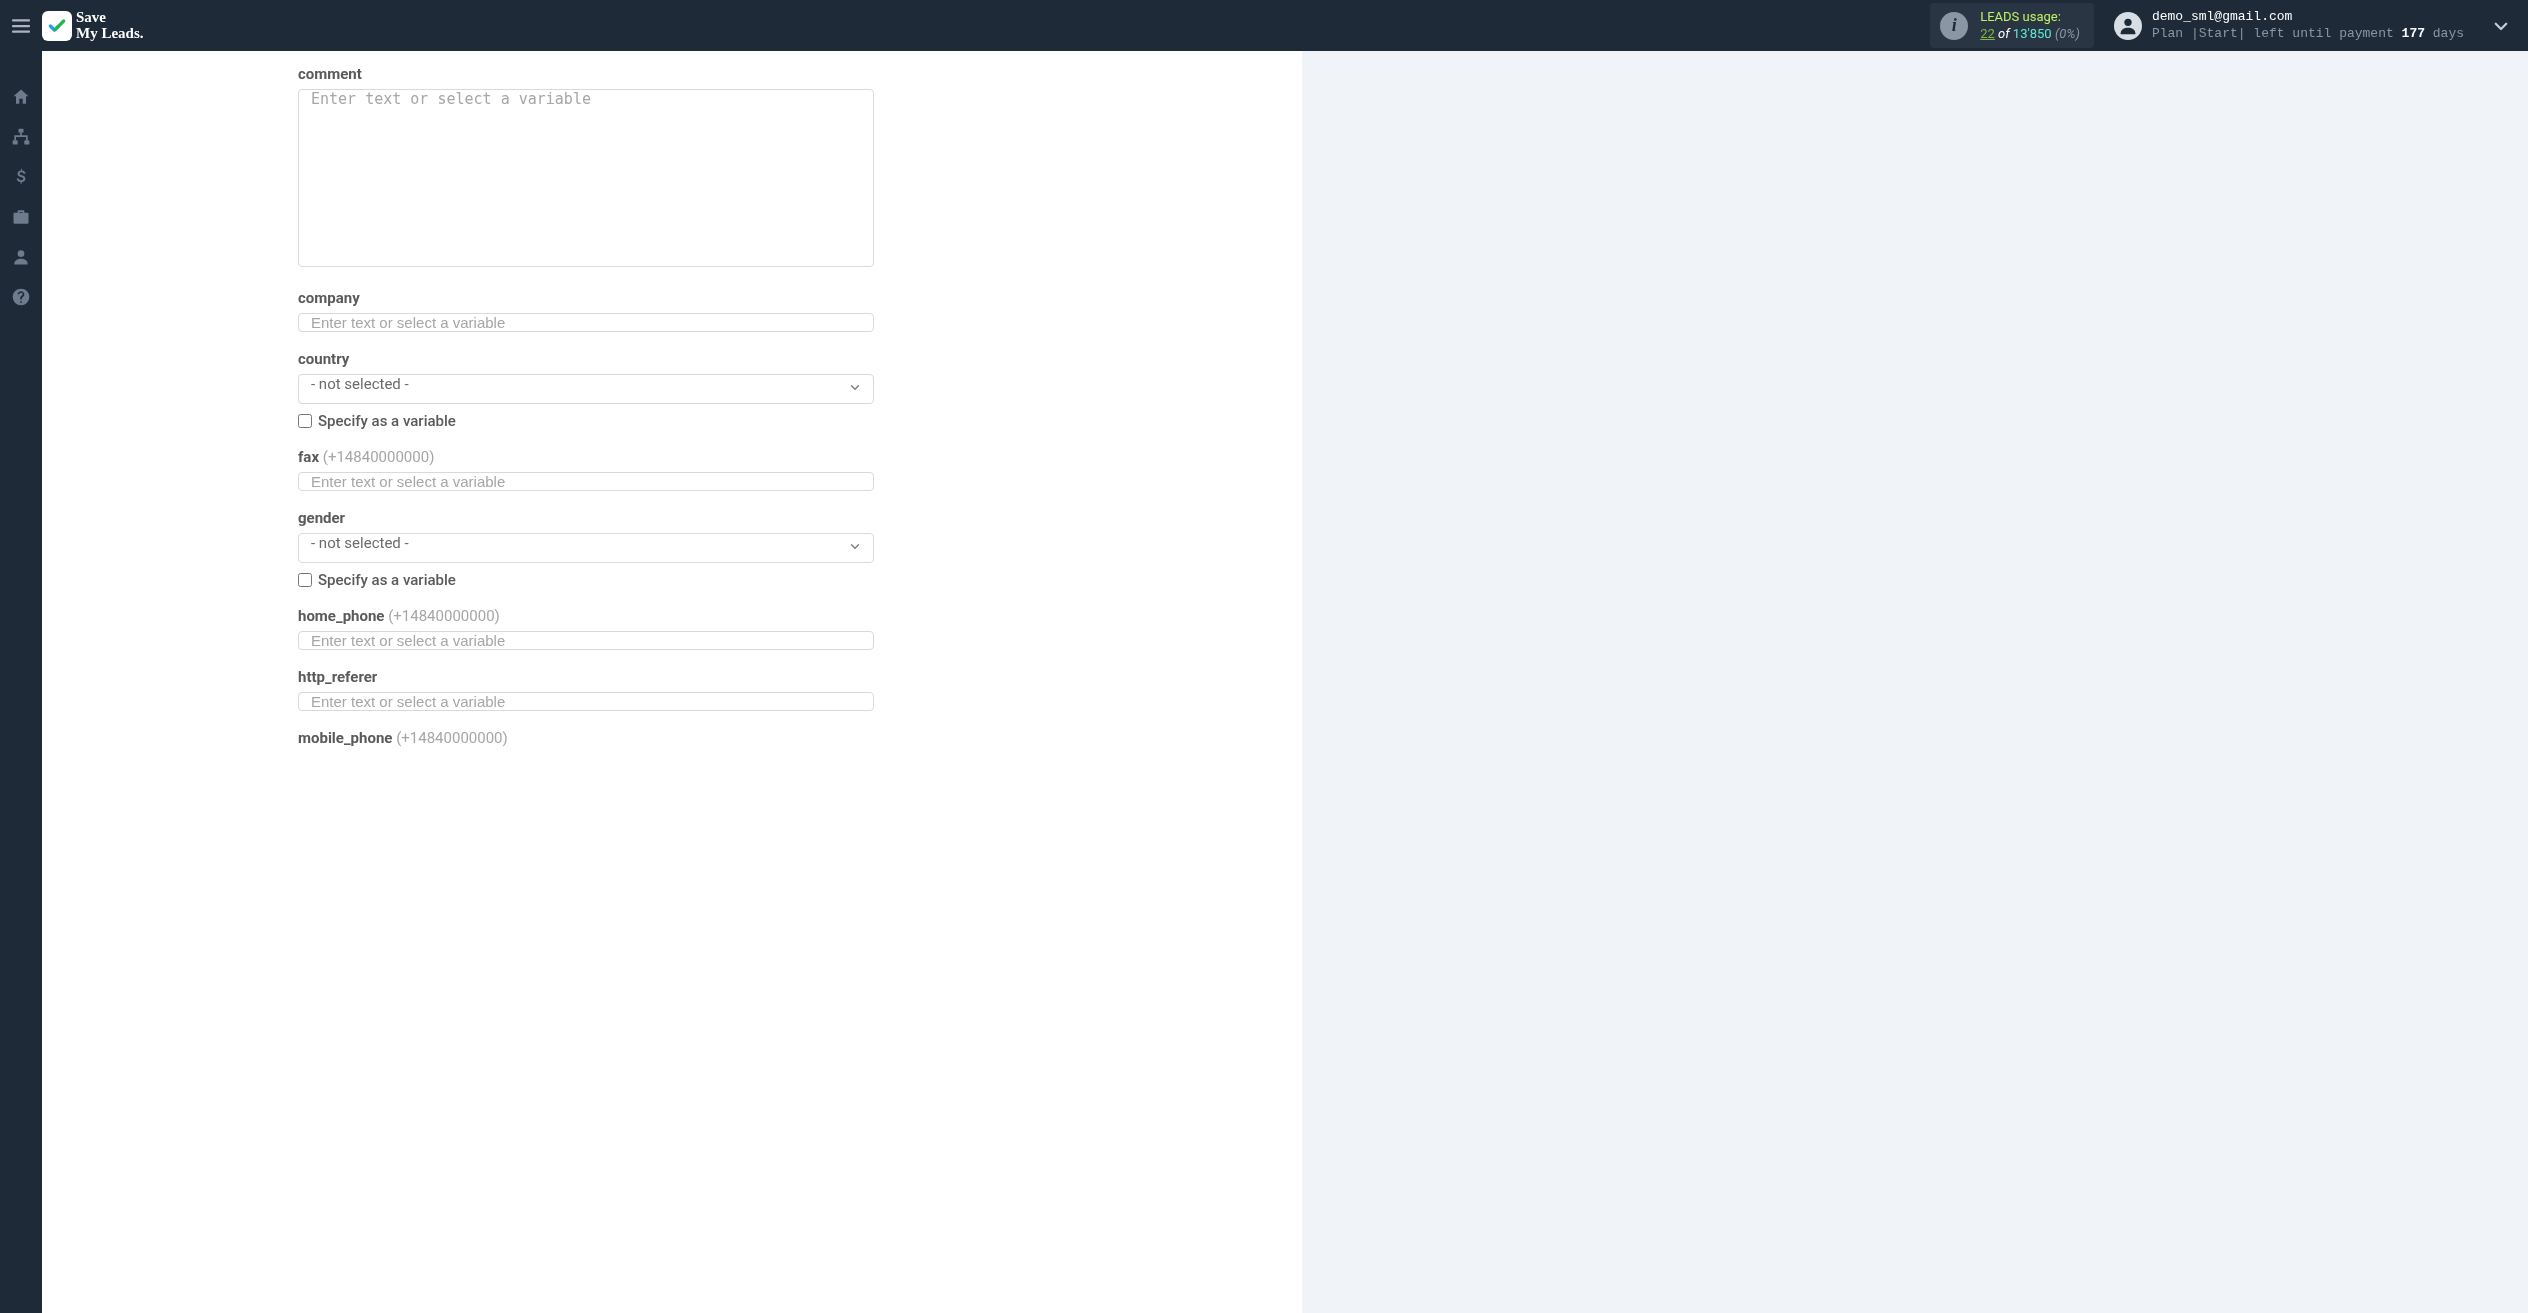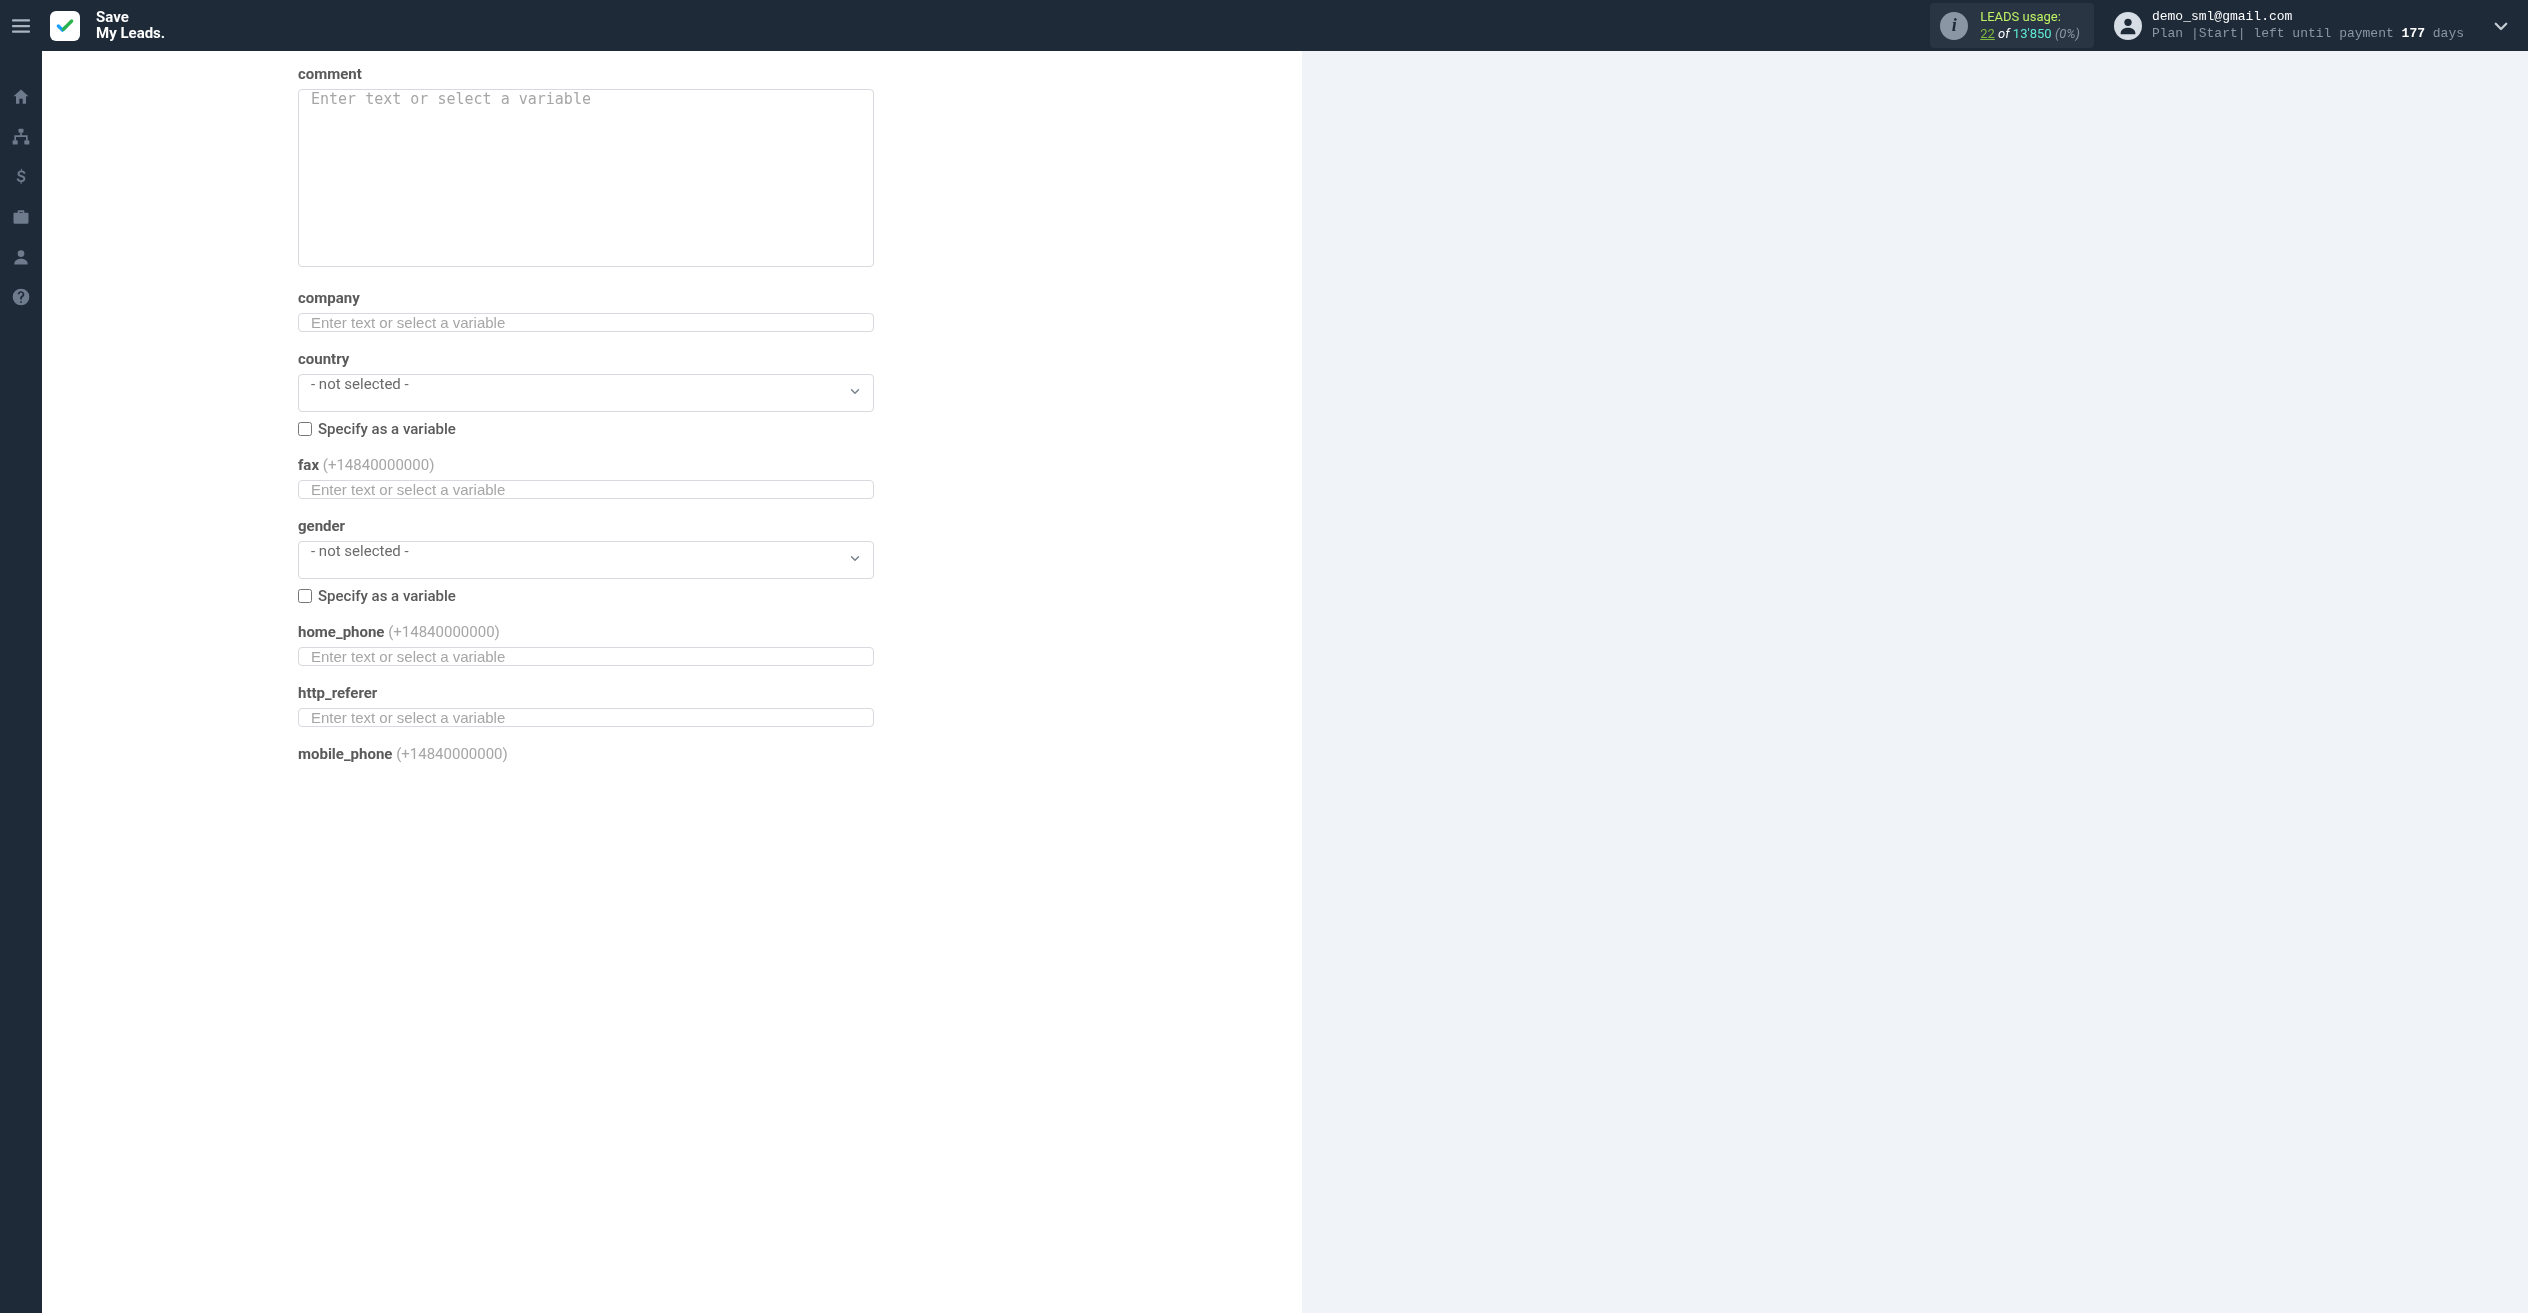--- a/index.html
+++ b/index.html
@@ -22,22 +22,23 @@
     z-index: 10;
   }
   .hamburger {
     width: 42px; height: 51px;
     display: flex; align-items: center; justify-content: center;
     cursor: pointer;
   }
   .hamburger svg { width: 20px; height: 18px; }
 
   .logo-wrap {
-    display: flex; align-items: center; gap: 16px;
-    margin-left: 8px;
+    display: flex; align-items: center; gap: 4px;
+    margin-left: 0px;
+    font-family: Liberation Serif, serif;
   }
   .logo-mark {
     width: 30px; height: 30px; border-radius: 6px; background: #fff;
     display: flex; align-items: center; justify-content: center;
   }
   .logo-mark svg { width: 20px; height: 20px; }
   .logo-text { font-weight: 700; font-size: 15px; line-height: 1.05; }
 
   .header-spacer { flex: 1; }
 
@@ -132,21 +133,21 @@
     padding: 0 12px;
   }
   .text-input::placeholder, .textarea::placeholder { color: #a6a6a6; }
   .textarea { height: 178px; resize: none; }
   .select-wrap { position: relative; }
   .select {
     appearance: none; -webkit-appearance: none;
     color: #6b6b6b;
     padding-right: 36px;
     cursor: pointer;
-    height: 38px;
+    height: 30px;
   }
   .select-caret {
     position: absolute; right: 12px; top: 50%; transform: translateY(-50%);
     pointer-events: none; color: #7a828c;
   }
   .select-caret svg { width: 14px; height: 14px; }
 
   .check-row {
     display: flex; align-items: center; gap: 6px;
     margin-top: 8px;

